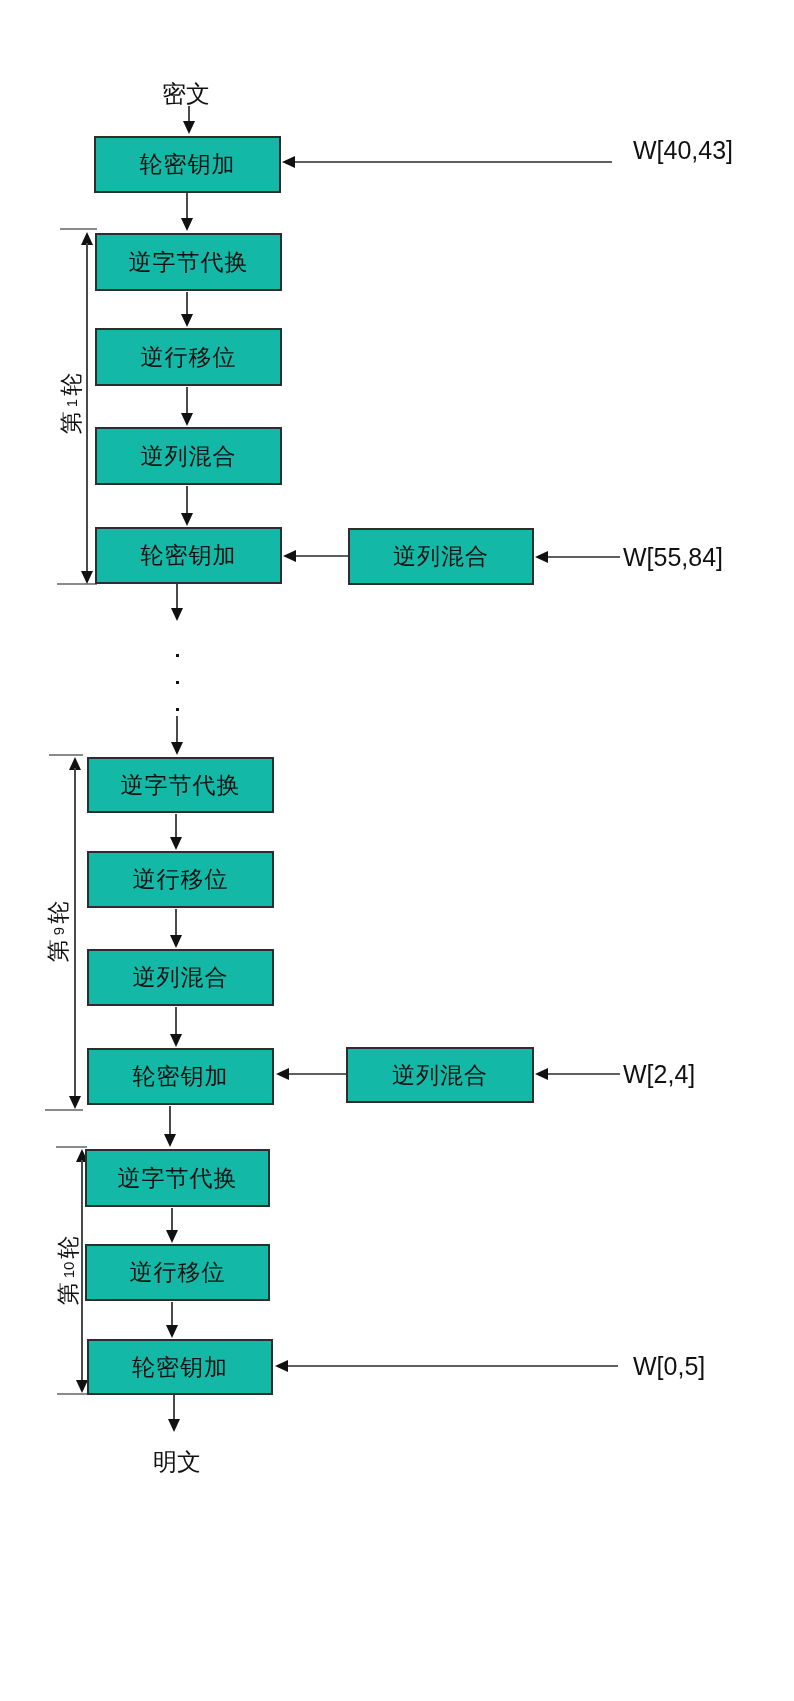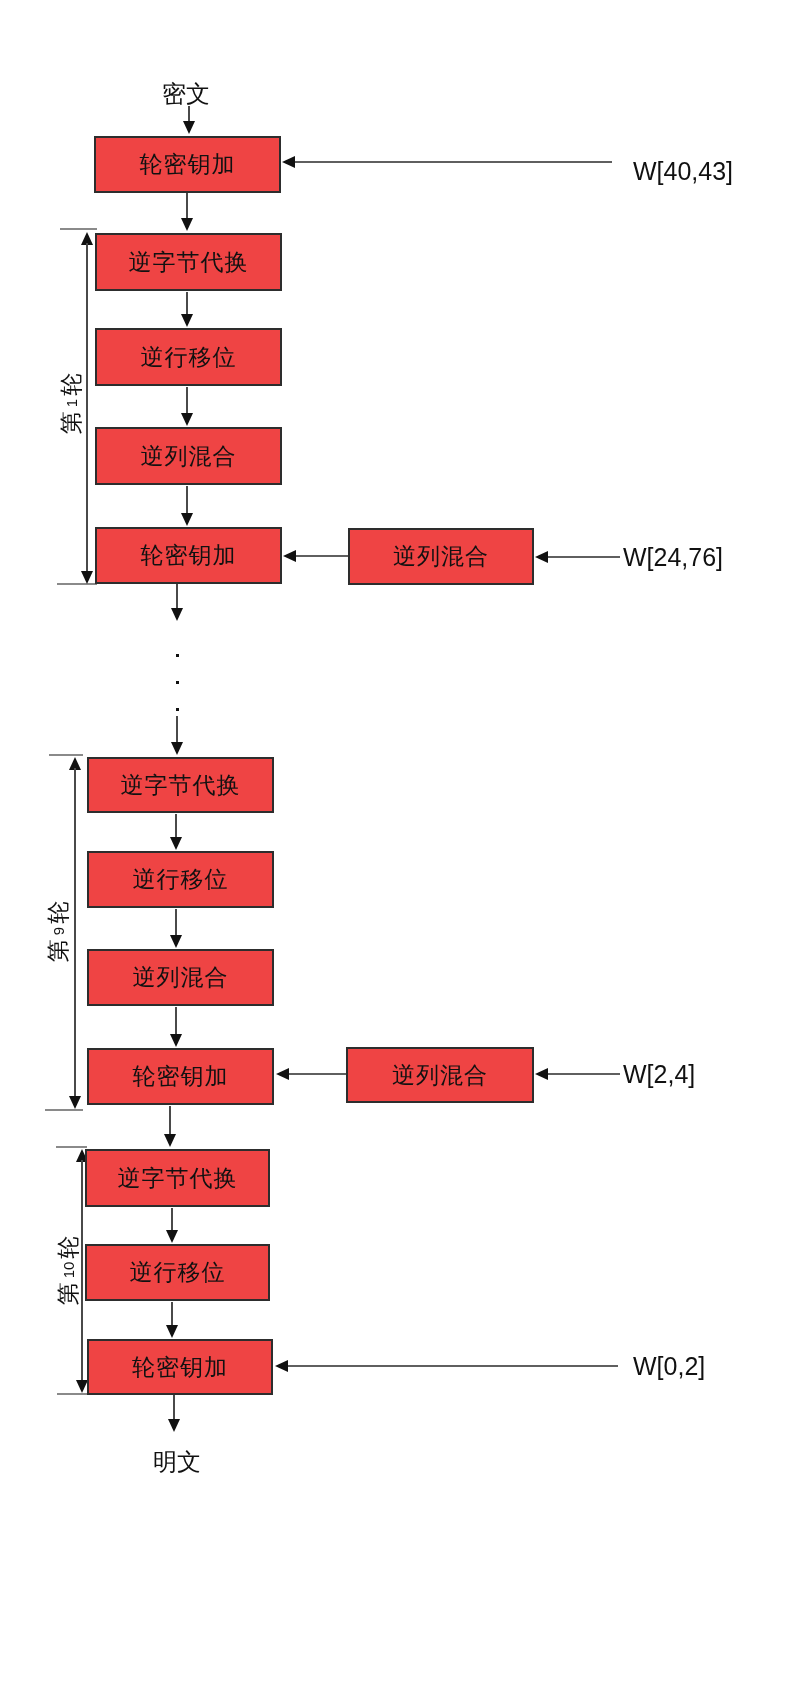--- a/index.html
+++ b/index.html
@@ -2,21 +2,21 @@
 <html><head>
 <meta charset="utf-8">
 <style>
   html,body{margin:0;padding:0;background:#fff;}
   #canvas{
     position:relative;width:794px;height:1701px;background:#ffffff;
     font-family:"Liberation Sans","DejaVu Sans",sans-serif;color:#111;
     overflow:hidden;
   }
   .box{
-    position:absolute;box-sizing:border-box;border:2px solid #2d2d2d;background:#ef4444;
+    position:absolute;box-sizing:border-box;border:2px solid #2d2d2d;background:#14b8a6;
     display:flex;align-items:center;justify-content:center;
     font-size:23px;letter-spacing:1px;white-space:nowrap;
   }
   .lbl{position:absolute;font-size:24px;text-align:center;white-space:nowrap;}
   .wlbl{position:absolute;font-size:25px;white-space:nowrap;}
   .vl{position:absolute;width:2px;background:#4a4a4a;}
   .hl{position:absolute;height:2px;background:#5f5f5f;}
   .tick{position:absolute;height:2px;background:#8a8a8a;}
   .td{position:absolute;width:0;height:0;border-left:6px solid transparent;border-right:6px solid transparent;border-top:13px solid #111;}
   .tu{position:absolute;width:0;height:0;border-left:6px solid transparent;border-right:6px solid transparent;border-bottom:13px solid #111;}
@@ -37,21 +37,21 @@
 
   <div class="vl" style="left:188px;top:106px;height:15px;"></div>
   <div class="td" style="left:183px;top:121px;"></div>
 
   <div class="box" style="left:94px;top:136px;width:187px;height:57px;">
     <span>轮密钥加</span>
   </div>
 
   <div class="tl" style="left:282px;top:156px;"></div>
   <div class="hl" style="left:295px;top:161px;width:317px;"></div>
-  <div class="wlbl" style="left:633px;top:157px;">W[40,43]</div>
+  <div class="wlbl" style="left:633px;top:136px;">W[40,43]</div>
 
   <div class="vl" style="left:186px;top:193px;height:25px;"></div>
   <div class="td" style="left:181px;top:218px;"></div>
 
   <div class="tick" style="left:60px;top:228px;width:37px;"></div>
   <div class="tick" style="left:57px;top:583px;width:40px;"></div>
   <div class="tu" style="left:81px;top:232px;"></div>
   <div class="vl" style="left:86px;top:243px;height:330px;"></div>
   <div class="td" style="left:81px;top:571px;"></div>
   <div class="rot" style="left:31px;top:388px;width:80px;height:30px;">
@@ -82,21 +82,21 @@
     <span>轮密钥加</span>
   </div>
 
   <div class="box" style="left:348px;top:528px;width:186px;height:57px;">
     <span>逆列混合</span>
   </div>
   <div class="tl" style="left:283px;top:550px;"></div>
   <div class="hl" style="left:296px;top:555px;width:52px;"></div>
   <div class="tl" style="left:535px;top:551px;"></div>
   <div class="hl" style="left:548px;top:556px;width:72px;"></div>
-  <div class="wlbl" style="left:623px;top:543px;">W[24,76]</div>
+  <div class="wlbl" style="left:623px;top:543px;">W[55,84]</div>
 
   <div class="vl" style="left:176px;top:584px;height:24px;"></div>
   <div class="td" style="left:171px;top:608px;"></div>
 
   <div class="dot" style="left:176px;top:654px;"></div>
   <div class="dot" style="left:176px;top:681px;"></div>
   <div class="dot" style="left:176px;top:708px;"></div>
 
   <div class="vl" style="left:176px;top:716px;height:26px;"></div>
   <div class="td" style="left:171px;top:742px;"></div>
@@ -168,19 +168,19 @@
   </div>
   <div class="vl" style="left:171px;top:1302px;height:23px;"></div>
   <div class="td" style="left:166px;top:1325px;"></div>
 
   <div class="box" style="left:87px;top:1339px;width:186px;height:56px;">
     <span>轮密钥加</span>
   </div>
 
   <div class="tl" style="left:275px;top:1360px;"></div>
   <div class="hl" style="left:288px;top:1365px;width:330px;"></div>
-  <div class="wlbl" style="left:633px;top:1352px;">W[0,2]</div>
+  <div class="wlbl" style="left:633px;top:1352px;">W[0,5]</div>
 
   <div class="vl" style="left:173px;top:1395px;height:24px;"></div>
   <div class="td" style="left:168px;top:1419px;"></div>
   <div class="lbl" style="left:127px;top:1446px;width:100px;">明文</div>
 
 </div>
 
 </body></html>

